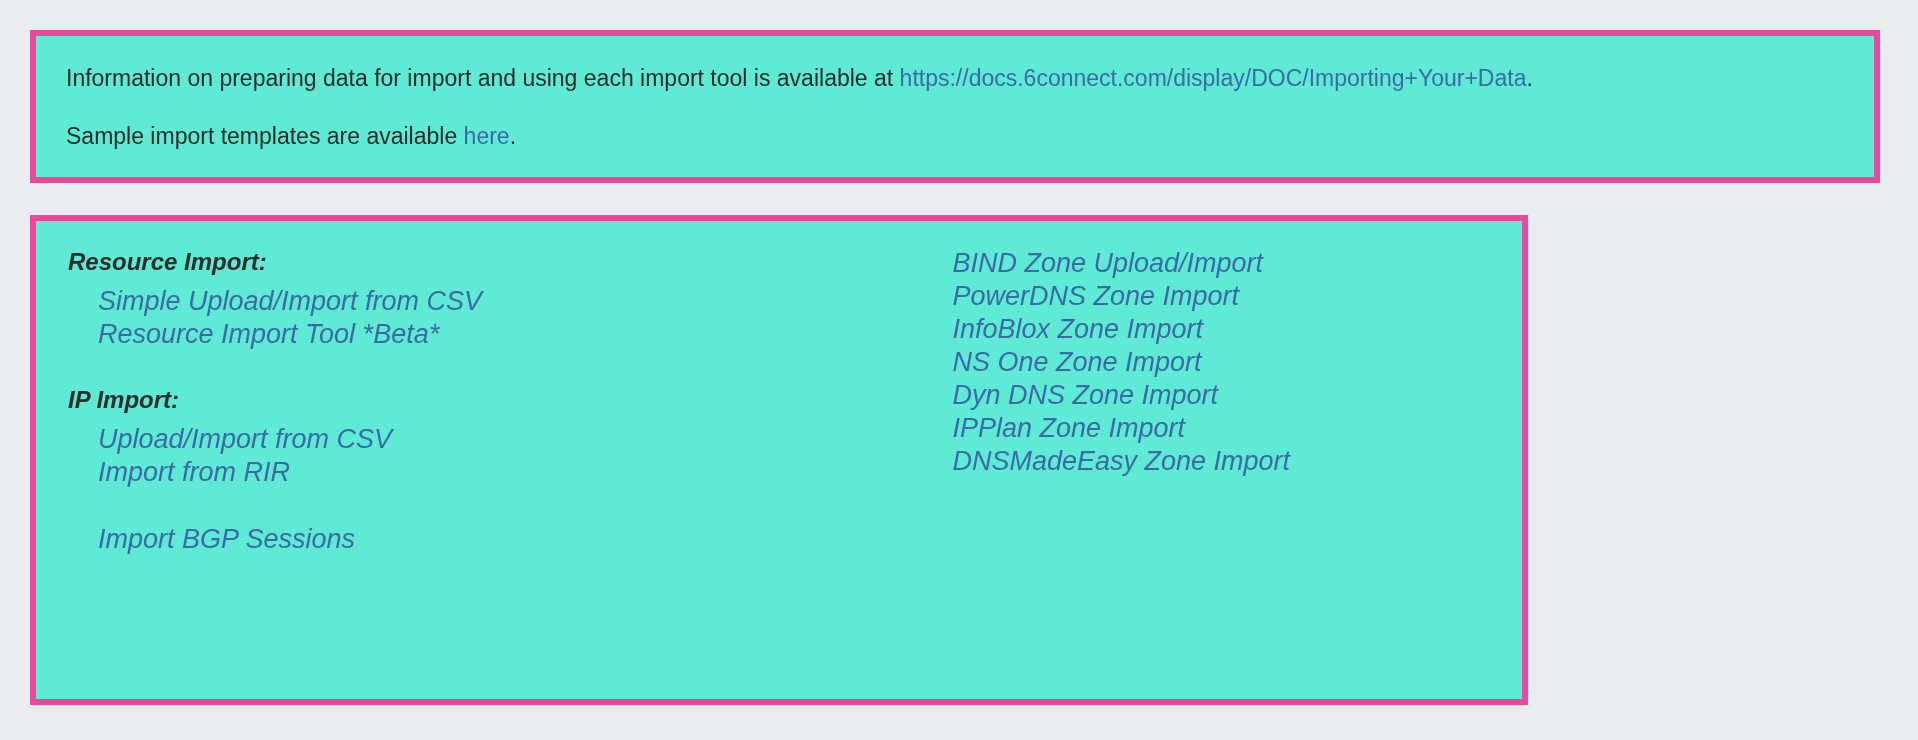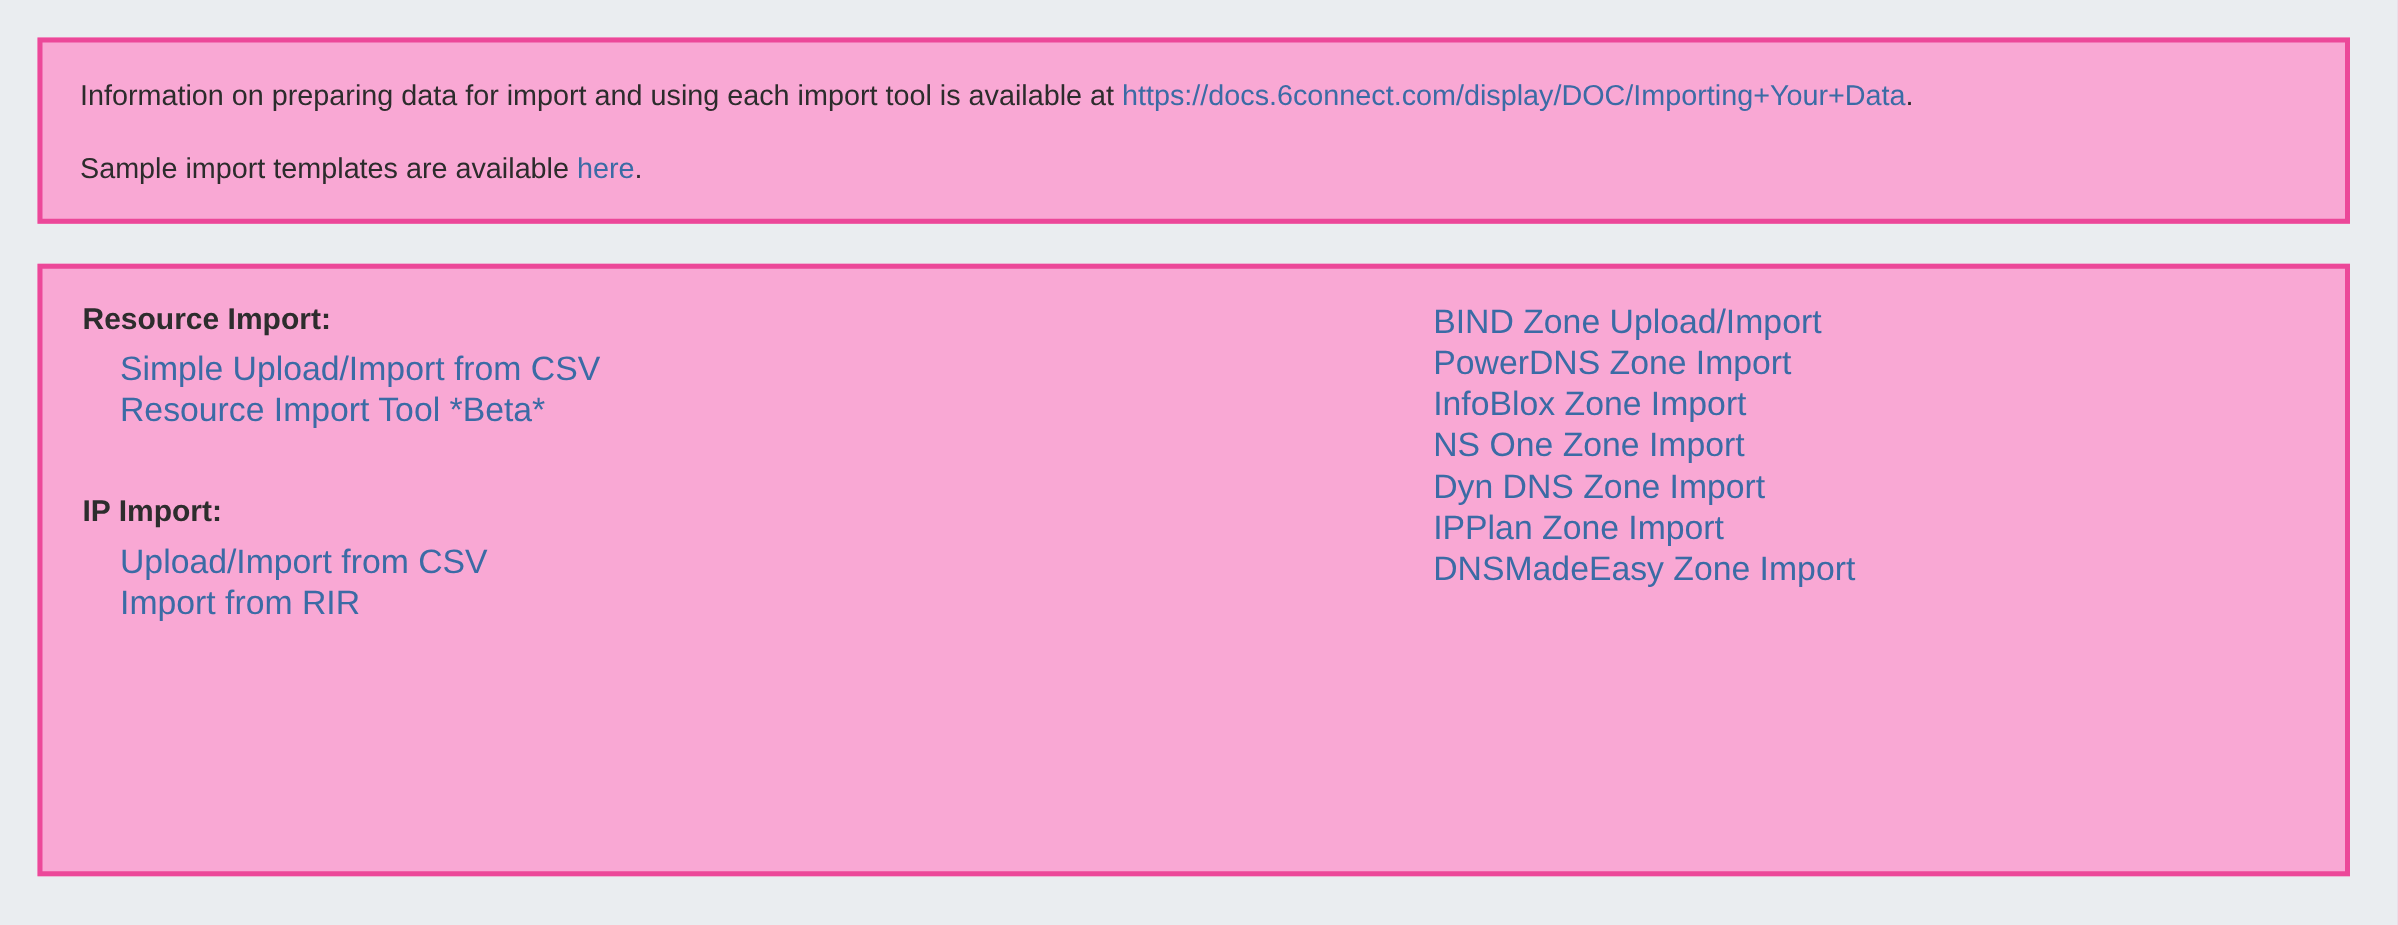--- a/index.html
+++ b/index.html
@@ -14,22 +14,22 @@
     -webkit-font-smoothing: antialiased;
   }
   .page {
     position: relative;
     width: 1918px;
     height: 740px;
     box-sizing: border-box;
     padding: 30px;
   }
   .panel {
-    background: #f9a8d4;
-    border: 4px solid #ec4899;
+    background: #5eead4;
+    border: 6px solid #ec4899;
     box-sizing: border-box;
   }
   
   .info-panel {
     width: 1850px;
     padding: 28px 30px 26px 30px;
   }
   .info-line {
     font-size: 23px;
     line-height: 29px;
@@ -40,37 +40,38 @@
     margin-top: 29px;
   }
   a.link {
     color: #3b6ba5;
     text-decoration: none;
     cursor: pointer;
   }
 
   
   .tools-panel {
-    width: 1850px;
+    width: 1498px;
     margin-top: 32px;
     height: 490px;
     padding: 26px 40px 0 30px;
     position: relative;
+    font-style: italic;
   }
   .columns {
     display: flex;
     align-items: flex-start;
   }
   .col {
     box-sizing: border-box;
   }
   .col-left { width: 900px; padding-left: 2px; }
   .col-right { width: 900px; padding-left: 168px; }
 
-  .group + .group { margin-top: 50px; }
+  .group + .group { margin-top: 34px; }
 
   .group-title {
     font-size: 24px;
     font-weight: bold;
     color: #2d2d2d;
     line-height: 30px;
     margin-bottom: 8px;
     white-space: nowrap;
   }
   .group-links {
@@ -112,20 +113,23 @@
 
         <div class="group">
           <div class="group-title">IP Import:</div>
           <div class="group-links">
             <a class="link" href="#">Upload/Import from CSV</a>
             <a class="link" href="#">Import from RIR</a>
           </div>
         </div>
 
         <div class="group">
+          <div class="group-links">
+            <a class="link" href="#">Import BGP Sessions</a>
+          </div>
         </div>
 
       </div>
 
       <div class="col col-right">
 
         <div class="group">
           <div class="group-links">
             <a class="link" href="#">BIND Zone Upload/Import</a>
             <a class="link" href="#">PowerDNS Zone Import</a>

